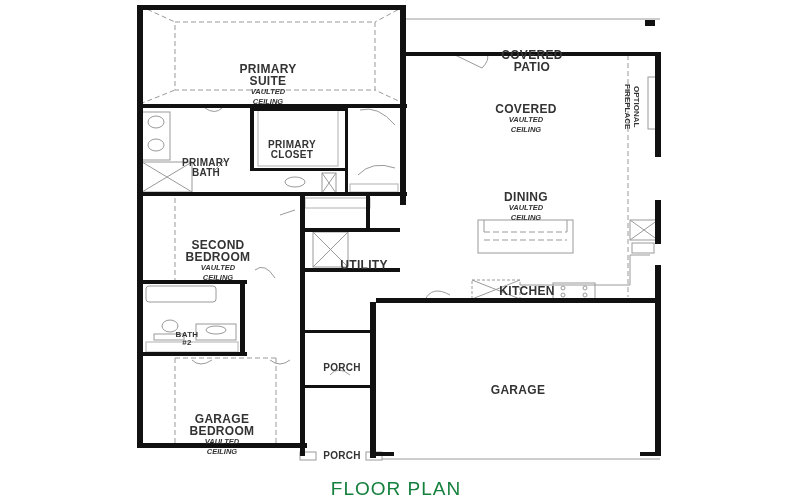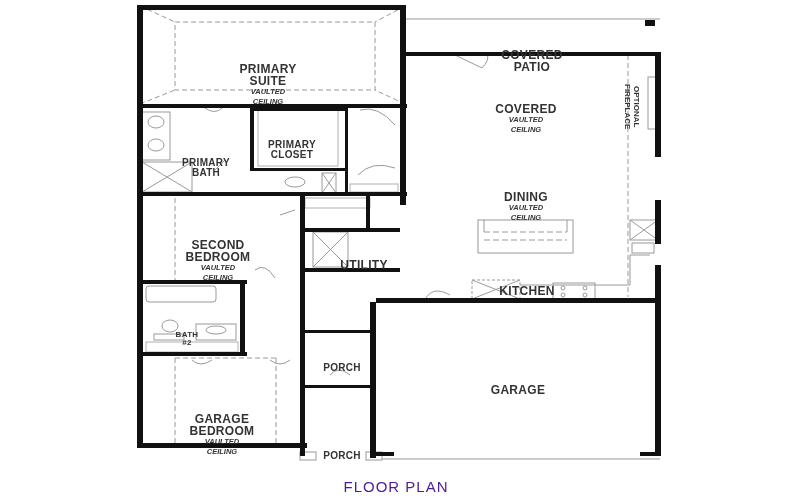--- a/index.html
+++ b/index.html
@@ -3,21 +3,21 @@
 <meta charset="utf-8">
 <style>
   html,body{margin:0;padding:0;background:#fff;}
   body{width:800px;height:500px;position:relative;overflow:hidden;font-family:"Liberation Sans",sans-serif;}
   #plan{position:absolute;left:0;top:0;}
   .lbl{position:absolute;text-align:center;color:#333;font-weight:bold;line-height:1;white-space:nowrap;transform:translateX(-50%);margin-top:23px;}
   .lbl .name{display:block;font-size:12px;letter-spacing:0.3px;}
   .lbl .sub{display:block;font-size:7.5px;font-style:italic;margin-top:1px;line-height:1.15;}
   .lbl.sm .name{font-size:10px;}
   .vert{position:absolute;font-size:8px;color:#333;font-weight:bold;transform:rotate(90deg);transform-origin:left top;white-space:nowrap;line-height:1.1;text-align:center;}
-  .title{position:absolute;left:396px;top:478px;transform:translateX(-50%);font-size:15px;letter-spacing:1px;color:#4c1d95;}
+  .title{position:absolute;left:396px;top:478px;transform:translateX(-50%);font-size:19px;letter-spacing:1px;color:#15803d;}
 </style>
 </head>
 <body>
 
 <svg id="plan" width="800" height="500" viewBox="0 0 800 500" xmlns="http://www.w3.org/2000/svg">
   <g stroke="#9a9a9a" stroke-width="1" fill="none">
 
     <g stroke-dasharray="5,3">
       <rect x="175" y="22" width="200" height="68"></rect>
       <line x1="140" y1="6" x2="175" y2="22"></line>

